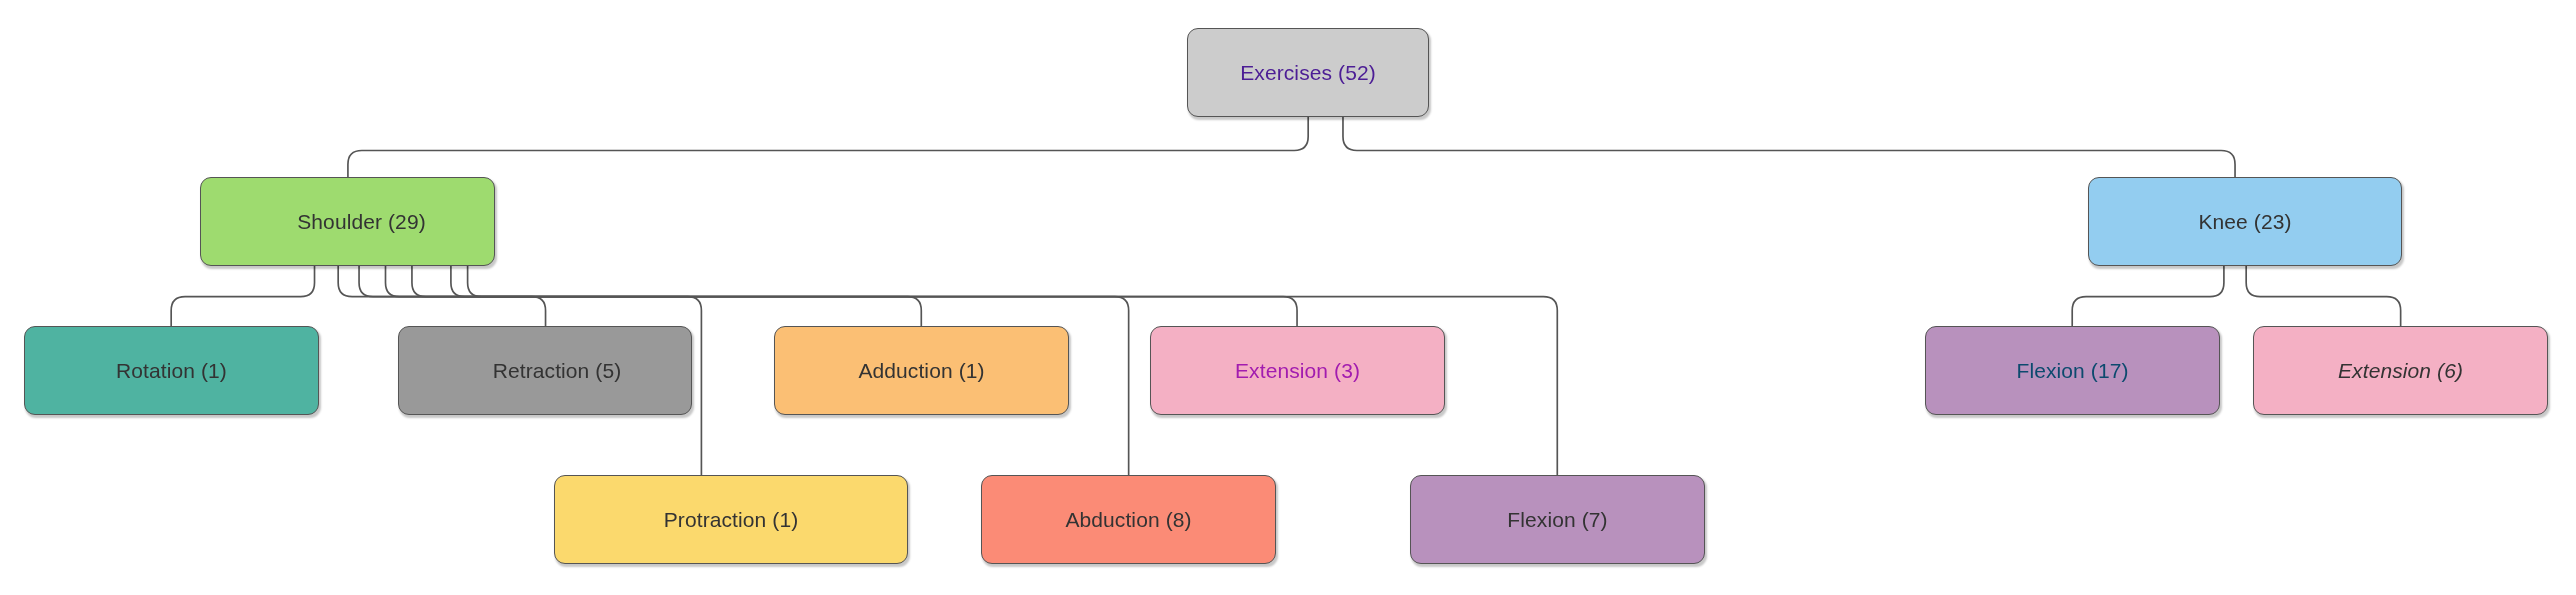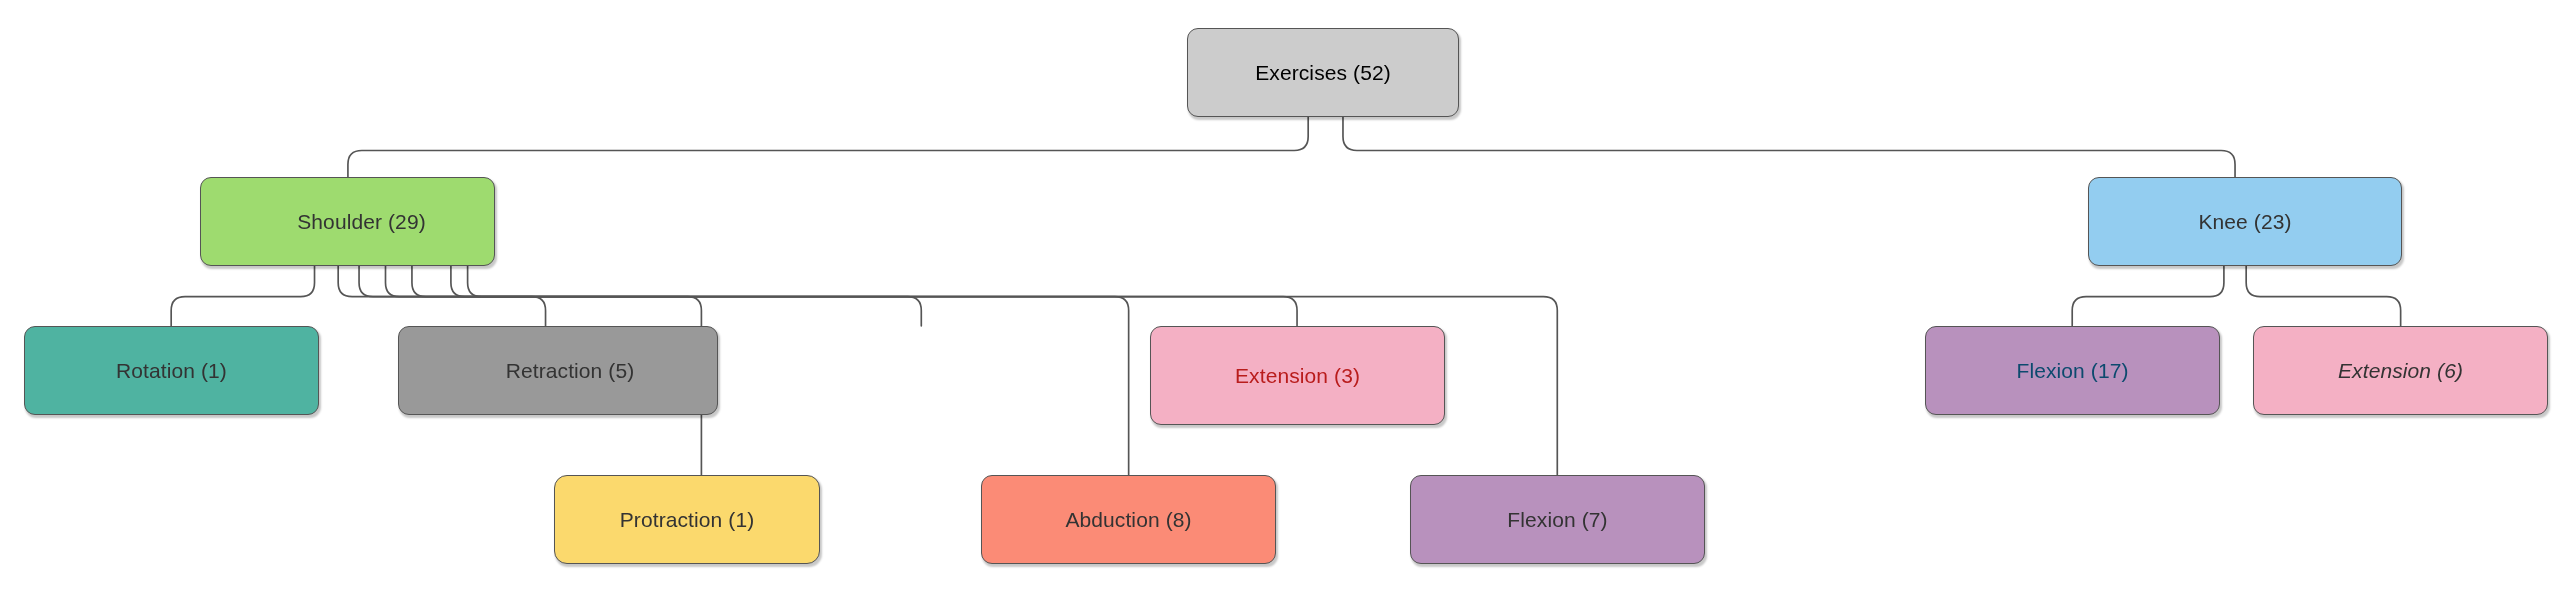--- a/index.html
+++ b/index.html
@@ -68,39 +68,42 @@
         <path d="M 554 382 L 554 406 Q 554 426 574 426 L 1304 426 Q 1324 426 1324 446 L 1324 468" stroke="#555555"></path>
         <path d="M 592 382 L 592 406 Q 592 426 612 426 L 1602 426 Q 1622 426 1622 446 L 1622 682" stroke="#555555"></path>
         <path d="M 648 382 L 648 406 Q 648 426 668 426 L 1844 426 Q 1864 426 1864 446 L 1864 468" stroke="#555555"></path>
         <path d="M 672 382 L 672 406 Q 672 426 692 426 L 2218 426 Q 2238 426 2238 446 L 2238 682" stroke="#555555"></path>
         <path d="M 3196 382 L 3196 406 Q 3196 426 3176 426 L 2998 426 Q 2978 426 2978 446 L 2978 468" stroke="#555555"></path>
         <path d="M 3228 382 L 3228 406 Q 3228 426 3248 426 L 3430 426 Q 3450 426 3450 446 L 3450 468" stroke="#555555"></path>
       </g>
   </svg>
 
   <div id="node-layer">
-      <div class="node" style="left: 1187px; top: 28px; width: 272px; height: 89px; background: rgb(204, 204, 204); border-color: rgb(85, 85, 85); color: #000000;">
+      <div class="node" style="left: 1187px; top: 28px; width: 242px; height: 89px; background: rgb(204, 204, 204); border-color: rgb(85, 85, 85); color: #4c1d95;">
         <span class="node-label">Exercises (52)</span>
       </div>
       <div class="node" style="left: 200px; top: 177px; width: 295px; height: 89px; background: rgb(158, 219, 111); border-color: rgb(85, 85, 85); color: rgb(51, 51, 51); padding-left: 28px;">
         <span class="node-label">Shoulder (29)</span>
       </div>
       <div class="node" style="left: 2088px; top: 177px; width: 314px; height: 89px; background: rgb(147, 205, 240); border-color: rgb(85, 85, 85); color: rgb(51, 51, 51);">
         <span class="node-label">Knee (23)</span>
       </div>
       <div class="node" style="left: 24px; top: 326px; width: 295px; height: 89px; background: rgb(79, 179, 161); border-color: rgb(85, 85, 85); color: rgb(51, 51, 51);">
         <span class="node-label">Rotation (1)</span>
       </div>
-      <div class="node" style="left: 398px; top: 326px; width: 320px; height: 89px; background: rgb(153, 153, 153); border-color: rgb(85, 85, 85); color: rgb(51, 51, 51); padding-left: 24px;">
+      <div class="node" style="left: 398px; top: 326px; width: 294px; height: 89px; background: rgb(153, 153, 153); border-color: rgb(85, 85, 85); color: rgb(51, 51, 51); padding-left: 24px;">
         <span class="node-label">Retraction (5)</span>
       </div>
-      <div class="node" style="left: 1150px; top: 326px; width: 295px; height: 99px; background: rgb(244, 176, 196); border-color: rgb(85, 85, 85); color: #b91c1c;">
+      <div class="node" style="left: 774px; top: 326px; width: 295px; height: 89px; background: rgb(251, 191, 116); border-color: rgb(85, 85, 85); color: rgb(51, 51, 51);">
+        <span class="node-label">Adduction (1)</span>
+      </div>
+      <div class="node" style="left: 1150px; top: 326px; width: 295px; height: 89px; background: rgb(244, 176, 196); border-color: rgb(85, 85, 85); color: #a21caf;">
         <span class="node-label">Extension (3)</span>
       </div>
-      <div class="node" style="left: 554px; top: 475px; width: 266px; height: 89px; background: rgb(251, 217, 109); border-color: rgb(85, 85, 85); color: rgb(51, 51, 51); border-radius: 13px;">
+      <div class="node" style="left: 554px; top: 475px; width: 354px; height: 89px; background: rgb(251, 217, 109); border-color: rgb(85, 85, 85); color: rgb(51, 51, 51);">
         <span class="node-label">Protraction (1)</span>
       </div>
       <div class="node" style="left: 981px; top: 475px; width: 295px; height: 89px; background: rgb(251, 139, 118); border-color: rgb(85, 85, 85); color: rgb(51, 51, 51);">
         <span class="node-label">Abduction (8)</span>
       </div>
       <div class="node" style="left: 1410px; top: 475px; width: 295px; height: 89px; background: rgb(184, 145, 189); border-color: rgb(85, 85, 85); color: rgb(51, 51, 51);">
         <span class="node-label">Flexion (7)</span>
       </div>
       <div class="node" style="left: 1925px; top: 326px; width: 295px; height: 89px; background: rgb(184, 145, 189); border-color: rgb(85, 85, 85); color: #0c4a6e;">
         <span class="node-label">Flexion (17)</span>

